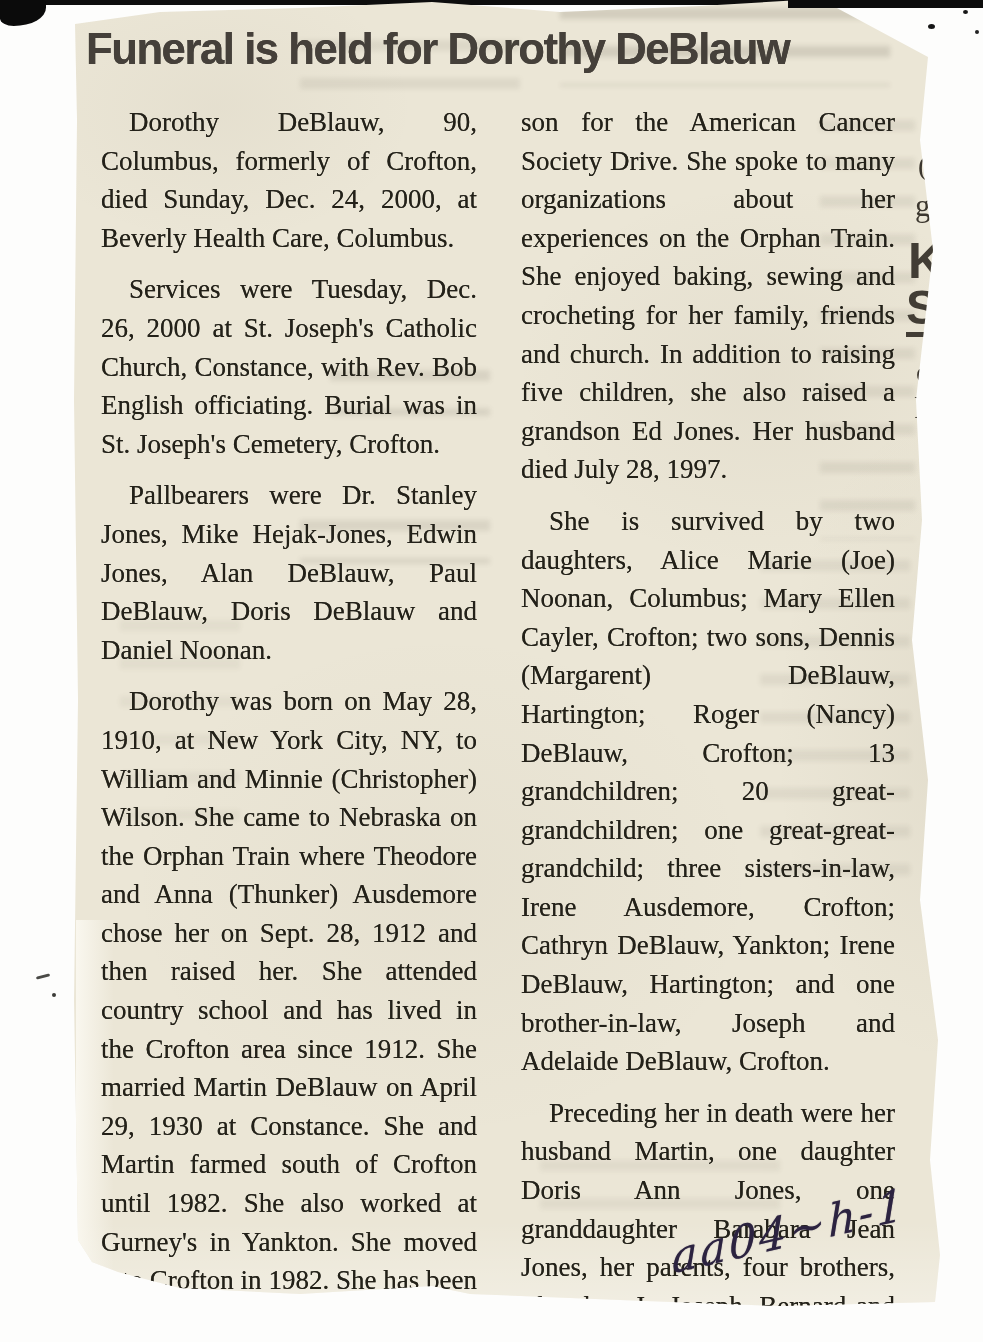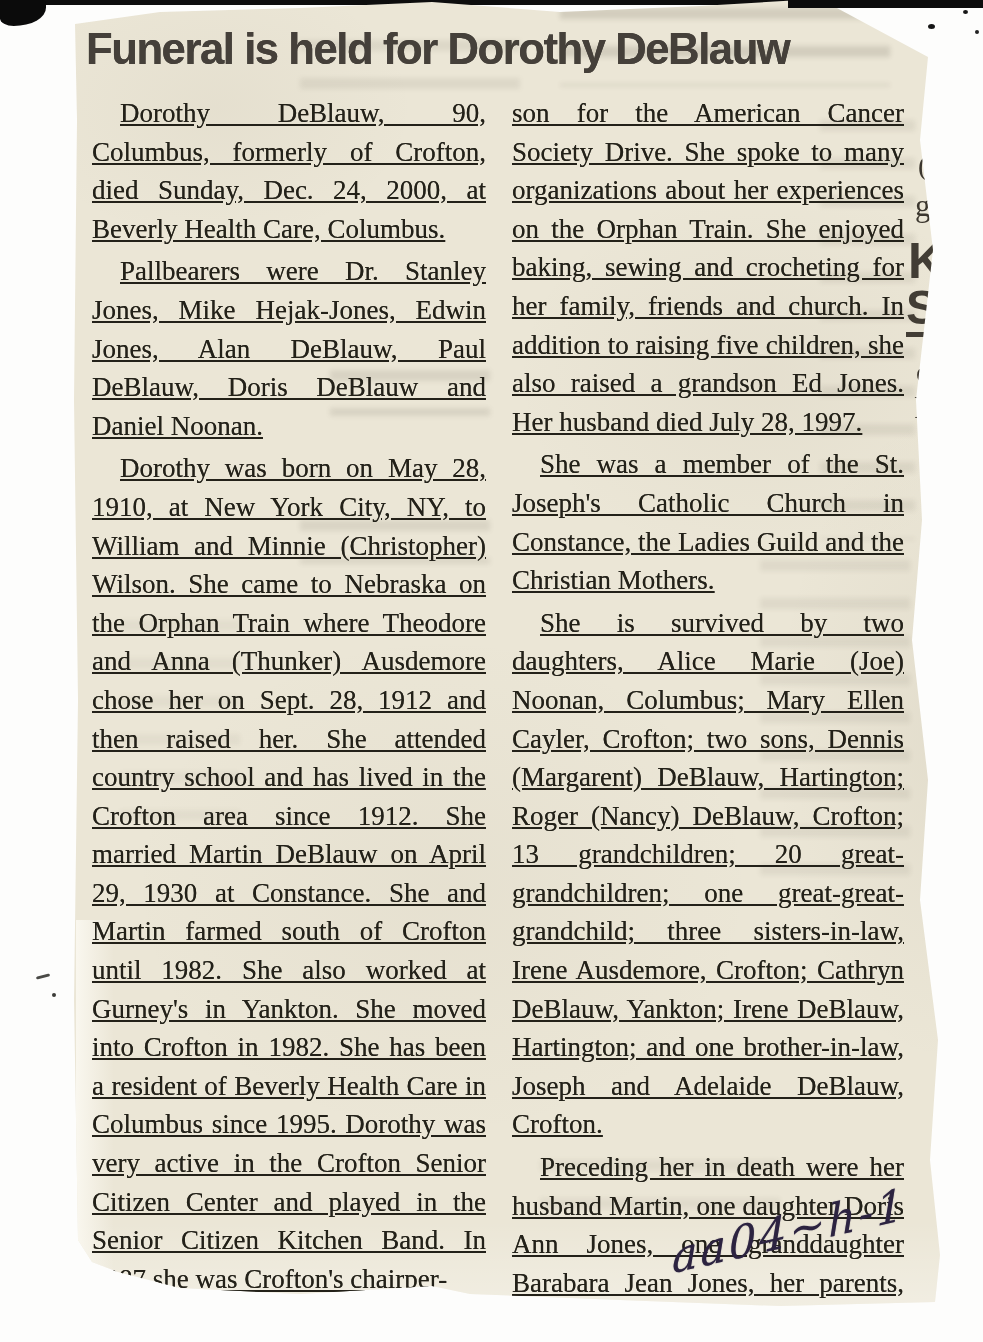--- a/index.html
+++ b/index.html
@@ -61,21 +61,21 @@
     text-shadow:0 0 .6px #45403a;
     white-space:nowrap;
   }
   .col{
     position:absolute;top:90px;
     font-size:27px;line-height:38.6px;color:#232119;
     text-align:justify;text-justify:inter-word;
     hyphens:auto;-webkit-hyphens:auto;
     text-shadow:0 0 .5px rgba(35,33,25,.75);
   }
-  .col p{margin:4px;text-indent:28px;text-decoration:underline;}
+  .col p{margin:13px;text-indent:28px;}
   .col p.cont{text-indent:0;}
   .col-left{left:88px;width:402px;}
   .col-right{left:508px;width:400px;}
 
   
   .edge-frag{position:absolute;color:#3b362e;font-family:"Liberation Serif",serif;}
   .ef-0{left:918px;top:150px;font-size:28px;}
   .ef-1{left:915px;top:188px;font-size:31px;}
   .ef-2{left:908px;top:232px;font-size:50px;font-weight:bold;font-family:"Liberation Sans",sans-serif;color:#423d35;}
   .ef-3{left:906px;top:284px;font-size:48px;font-weight:bold;font-family:"Liberation Sans",sans-serif;color:#423d35;border-bottom:5px solid #423d35;line-height:1;}
@@ -107,27 +107,27 @@
   <div class="bleed b5"></div>
   <div class="bleed b6"></div>
   <div class="bleed b7"></div>
   <div class="bleed b8"></div>
   <div class="lighter-patch"></div>
 
   <div class="headline">Funeral is held for Dorothy DeBlauw</div>
 
   <div class="col col-left">
     <p>Dorothy DeBlauw, 90, Columbus, formerly of Crofton, died Sunday, Dec. 24, 2000, at Beverly Health Care, Columbus.</p>
+    <p>Services were Tuesday, Dec. 26, 2000 at St. Joseph's Catholic Church, Constance, with Rev. Bob English officiating. Burial was in St. Joseph's Cemetery, Crofton.</p>
     <p>Pallbearers were Dr. Stanley Jones, Mike Hejak-Jones, Edwin Jones, Alan DeBlauw, Paul DeBlauw, Doris DeBlauw and Daniel Noonan.</p>
     <p>Dorothy was born on May 28, 1910, at New York City, NY, to William and Minnie (Christopher) Wilson. She came to Nebraska on the Orphan Train where Theodore and Anna (Thunker) Ausdemore chose her on Sept. 28, 1912 and then raised her. She attended country school and has lived in the Crofton area since 1912. She married Martin DeBlauw on April 29, 1930 at Constance. She and Martin farmed south of Crofton until 1982. She also worked at Gurney's in Yankton. She moved into Crofton in 1982. She has been a resident of Beverly Health Care in Columbus since 1995. Dorothy was very active in the Crofton Senior Citizen Center and played in the Senior Citizen Kitchen Band. In 1987 she was Crofton's chairper-</p>
   </div>
 
   <div class="col col-right">
     <p class="cont">son for the American Cancer Society Drive. She spoke to many organizations about her experiences on the Orphan Train. She enjoyed baking, sewing and crocheting for her family, friends and church. In addition to raising five children, she also raised a grandson Ed Jones. Her husband died July 28, 1997.</p>
-    <p>She was a member of the St. Joseph's Catholic Church in Constance, the Ladies Guild and the Christian Mothers.</p>
     <p>She is survived by two daughters, Alice Marie (Joe) Noonan, Columbus; Mary Ellen Cayler, Crofton; two sons, Dennis (Margarent) DeBlauw, Hartington; Roger (Nancy) DeBlauw, Crofton; 13 grandchildren; 20 great-grandchildren; one great-great-grandchild; three sisters-in-law, Irene Ausdemore, Crofton; Cathryn DeBlauw, Yankton; Irene DeBlauw, Hartington; and one brother-in-law, Joseph and Adelaide DeBlauw, Crofton.</p>
     <p>Preceding her in death were her husband Martin, one daughter Doris Ann Jones, one granddaughter Barabara Jean Jones, her parents, four brothers, Theodore Jr, Joseph, Bernard and William Ausdemore, four sisters, Minnie Filips, Anna Ausdemore, Rose Ausdemore and Helen Drago.</p>
   </div>
 
   <span class="edge-frag ef-0">(</span>
   <span class="edge-frag ef-1">g</span>
   <span class="edge-frag ef-2">K</span>
   <span class="edge-frag ef-3">S</span>
   <span class="edge-frag ef-4">c</span>
   <span class="edge-frag ef-5">F</span>

